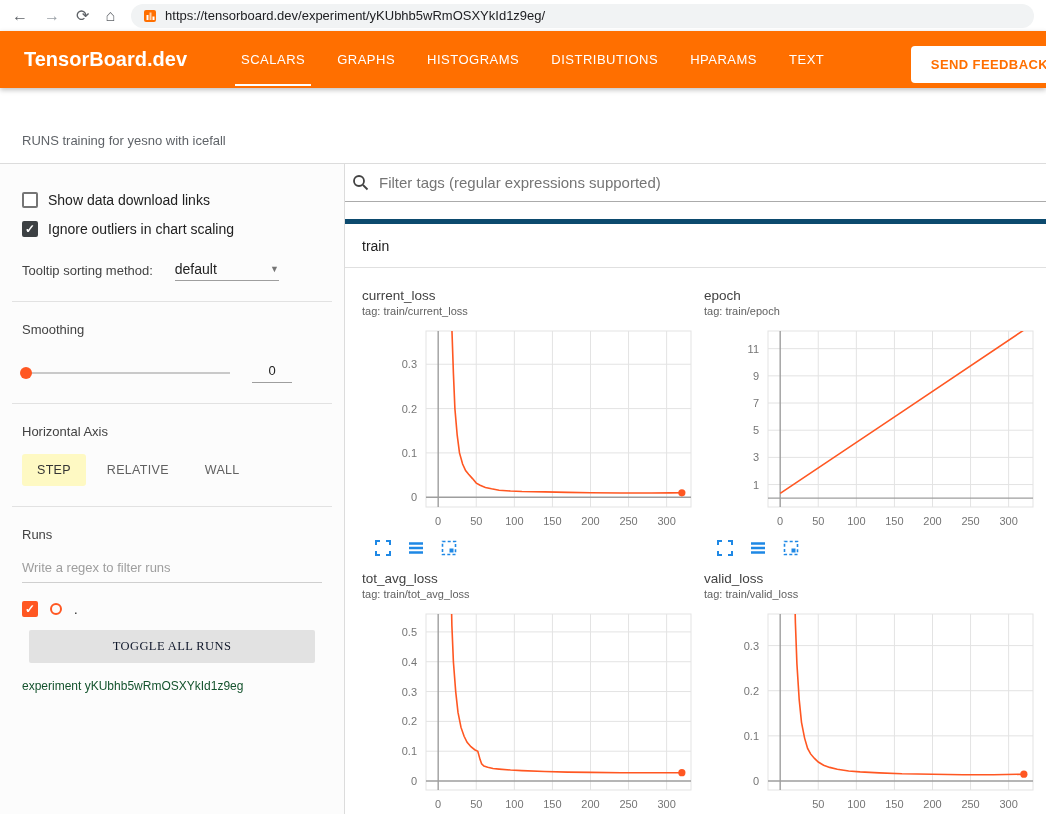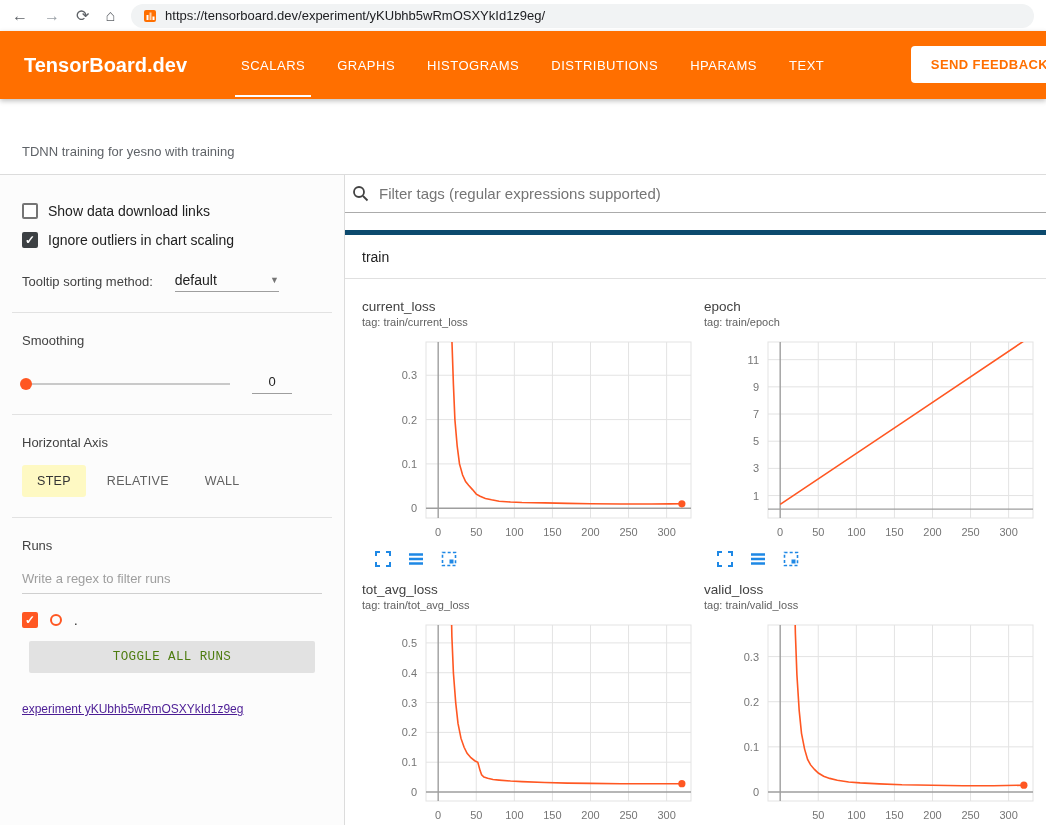--- a/index.html
+++ b/index.html
@@ -9,21 +9,21 @@
   
   .browser-bar { height:31px; background:#fff; display:flex; align-items:center;
     padding:0 12px; gap:16px; }
   .nav-icon { font-size:16px; color:#5f6368; cursor:pointer; line-height:1; }
   .nav-icon.dim { color:#9aa0a6; }
   .url-bar { flex:1; height:24px; background:#f1f3f4; border-radius:12px;
     display:flex; align-items:center; padding:0 12px; gap:8px; }
   .url-text { font-size:13px; color:#202124; white-space:nowrap; }
 
   
-  .app-header { height:68px; background:var(--accent,#ff6f00); display:flex;
+  .app-header { height:57px; background:var(--accent,#ff6f00); display:flex;
     align-items:center; padding:0 24px; position:relative;
     box-shadow:0 2px 5px rgba(0,0,0,.25); z-index:5; }
   .logo { color:#fff; font-size:20px; font-weight:bold; white-space:nowrap; }
   .tabs { display:flex; margin-left:38px; height:100%; }
   .tab { color:#fff; font-size:13px; font-weight:500; letter-spacing:.5px;
     padding:0 16px; display:flex; align-items:center; position:relative; cursor:pointer; }
   .tab.selected::after { content:""; position:absolute; left:10px; right:10px;
     bottom:2px; height:2px; background:#fff; }
   .feedback-btn { position:absolute; right:-22px; top:15px; background:#fff;
     color:var(--accent,#ff6f00); border:none; border-radius:4px; font-weight:bold;
@@ -71,23 +71,23 @@
   .axis-btn.selected { background:#fef9c3; color:#343434; }
   .runs-filter { border-bottom:1px solid #cfcfcf; margin-top:16px; padding-bottom:6px; }
   .runs-filter input { border:none; outline:none; background:transparent; width:100%;
     font-size:13px; color:#212121; font-family:inherit; }
   .runs-filter input::placeholder { color:#9e9e9e; }
   .run-row { display:flex; align-items:center; gap:12px; margin-top:18px; cursor:pointer; }
   .run-swatch { width:12px; height:12px; border:2px solid var(--run-color,#ff5722);
     border-radius:50%; flex-shrink:0; }
   .run-label { font-size:13px; color:#212121; }
   .toggle-all-btn { margin-top:13px; width:286px; margin-left:7px; background:#e2e2e2;
-    border:none; border-radius:2px; padding:9px 0; font-size:12.5px; color:#4d7c0f;
-    letter-spacing:.4px; cursor:pointer; font-family:Liberation Mono, monospace; }
-  .experiment-caption { margin-top:29px; font-size:12px; color:#4c1d95;text-decoration:underline; }
+    border:none; border-radius:2px; padding:9px 0; font-size:12.5px; color:#0f172a;
+    letter-spacing:.4px; cursor:pointer; font-family:Liberation Serif, serif; }
+  .experiment-caption { margin-top:16px; font-size:12px; color:#14532d; }
 
   
   .main { flex:1; overflow:hidden; background:#fff; }
   .filter-row { height:38px; display:flex; align-items:center; gap:10px;
     padding-left:7px; border-bottom:1px solid #ababab; }
   .filter-row input { flex:1; border:none; outline:none; font-size:15px;
     color:#212121; font-family:inherit; background:transparent; }
   .filter-row input::placeholder { color:#757575; }
   .section-card { margin-top:17px; border-top:5px solid #0c4a6e; }
   .section-header { height:44px; display:flex; align-items:center; padding-left:17px;
@@ -127,21 +127,21 @@
     <span class="tab">GRAPHS</span>
     <span class="tab">HISTOGRAMS</span>
     <span class="tab">DISTRIBUTIONS</span>
     <span class="tab">HPARAMS</span>
     <span class="tab">TEXT</span>
   </nav>
   <button class="feedback-btn">SEND FEEDBACK</button>
 </div>
 
 <div class="subheader">
-  <span class="subheader-title">TDNN training for yesno with training</span>
+  <span class="subheader-title">RUNS training for yesno with icefall</span>
 </div>
 
 <div class="content">
 
   <aside class="sidebar">
 
     <div class="check-row">
       <span class="checkbox"></span>
       <span class="check-label">Show data download links</span>
     </div>

